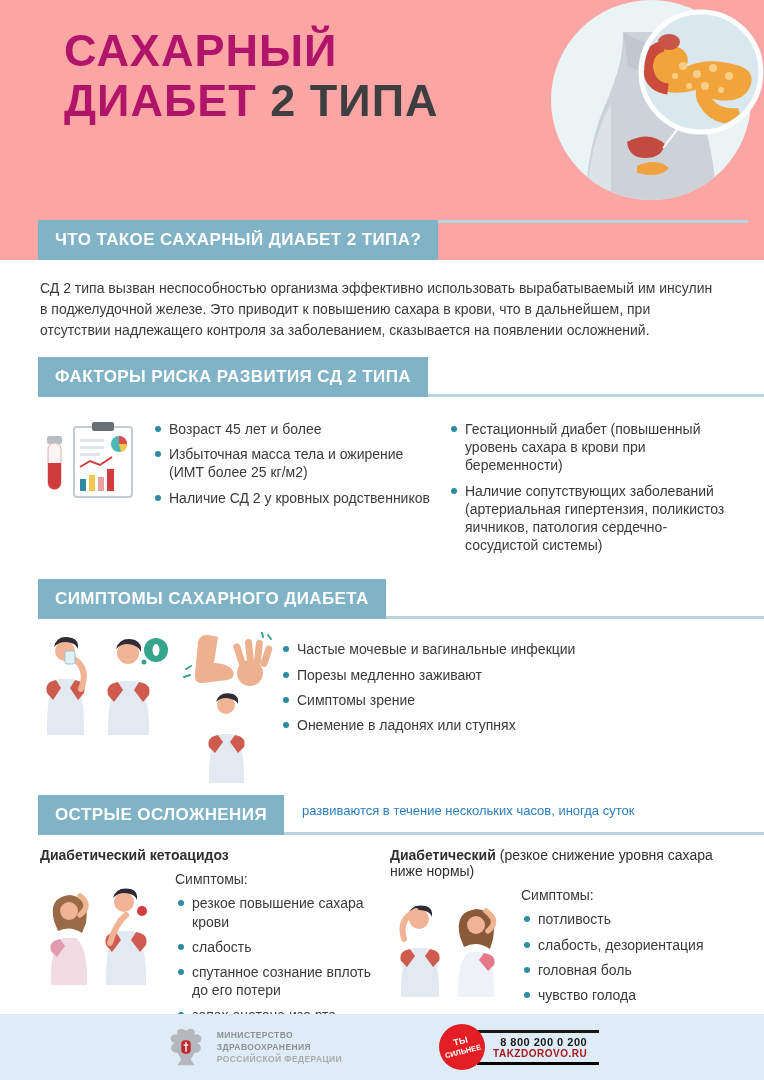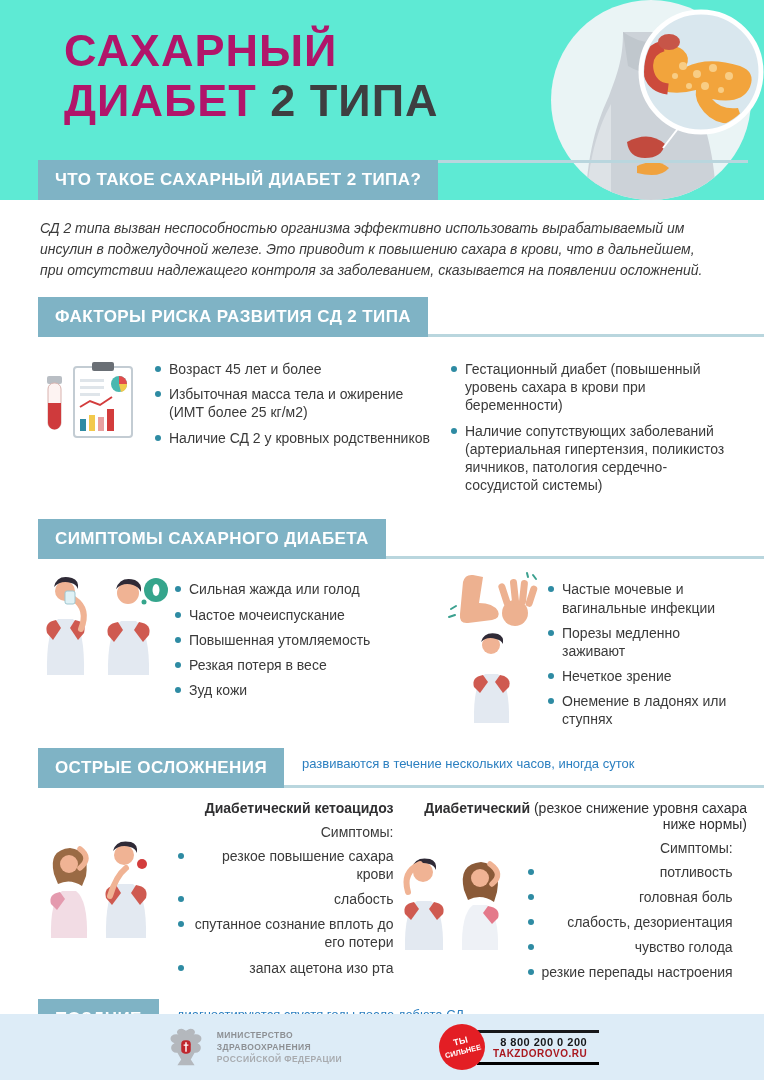--- a/index.html
+++ b/index.html
@@ -1,54 +1,54 @@
 <!DOCTYPE html>
 <html><head>
 <meta charset="utf-8">
 <style>
   * { box-sizing: border-box; margin: 0; padding: 0; }
   html,body { background:#fff; }
   body { font-family:"Liberation Sans", sans-serif; }
   .page { position:relative; width:764px; height:1080px; background:#fff; overflow:hidden; }
 
   
-  .hero { position:relative; height:200px; background:#5eead4; }
+  .hero { position:relative; height:260px; background:#fca5a5; }
   .hero-title { position:absolute; left:64px; top:26px; font-size:45px; font-weight:bold; line-height:1.1; letter-spacing:1px; }
   .magenta { color:#b1156a; }
   .darktxt { color:#3e3e40; }
   .hero-art { position:absolute; right:-4px; top:-4px; }
 
   
   .band-row { display:flex; margin-left:38px; }
   .band { background:#7fb3c5; color:#fff; font-weight:bold; font-size:17px; letter-spacing:.4px; padding:10px 17px; white-space:nowrap; }
   .rest { flex:1; align-self:stretch; display:flex; align-items:center; border-bottom:3px solid #b9d6de; padding-left:18px; }
   .rest-top { flex:1; align-self:stretch; border-top:3px solid #b9d6de; }
   .band-note { font-size:13px; color:#2b7fc0; padding-bottom:6px; }
   .hero-band { position:absolute; left:38px; right:16px; bottom:0; display:flex; }
 
   
-  .para { padding:18px 46px 0 40px; font-size:14px; line-height:1.5; color:#3a3a3a;font-style:italic; }
+  .para { padding:18px 46px 0 40px; font-size:14px; line-height:1.5; color:#3a3a3a; }
   .bullets { list-style:none; }
   .bullets li { position:relative; padding-left:17px; margin:7px 0; font-size:14px; line-height:1.3; color:#3a3a3a; }
   .bullets li::before { content:""; position:absolute; left:3px; top:6px; width:6px; height:6px; border-radius:50%; background:#2e8ba3; }
 
   
   .risk-grid { display:flex; gap:8px; padding:16px 28px 10px 40px; }
   .risk-icon { width:104px; flex:0 0 104px; padding-top:4px; }
   .risk-col { flex:1; }
 
   
   .symp-grid { display:flex; padding:12px 24px 6px 34px; align-items:flex-start; }
   .fig-group { display:flex; align-items:flex-end; }
   .symp-list-1 { width:265px; padding-top:2px; }
   .symp-mid { width:108px; flex:0 0 108px; display:flex; flex-direction:column; align-items:center; }
   .symp-list-2 { flex:1; padding-top:2px; }
 
   
-  .acute-grid { display:flex; padding:12px 17px 0 40px;text-align:right; }
+  .acute-grid { display:flex; padding:12px 24px 0 40px; }
   .acute-col { flex:1; }
   .acute-title { font-size:14px; color:#2f2f31; margin-bottom:6px; }
   .acute-title b { font-weight:bold; }
   .acute-body { display:flex; align-items:flex-start; }
   .acute-figs { display:flex; align-items:flex-end; padding-top:16px; }
   .symp-label { font-size:14px; color:#3a3a3a; margin:2px 0 4px 17px; }
 
   
   .late-paras { padding:14px 40px 0 40px; font-size:13.5px; line-height:1.5; color:#2f2f31; }
 
@@ -177,27 +177,20 @@
         <ellipse cx="58" cy="15" rx="3.5" ry="6" fill="#fff"></ellipse>
         <circle cx="46" cy="27" r="2.5" fill="#35a58c"></circle>
         <circle cx="30" cy="18" r="11" fill="#f0b394"></circle>
         <path d="M18,14 q4,-13 19,-9 q7,3 6,12 q-2,-5 -8,-7 q-10,-3 -17,4 z" fill="#2f2a36"></path>
         <path d="M10,100 Q9,56 23,46 L38,46 Q52,56 51,100 Z" fill="#e3e9f1"></path>
         <path d="M10,60 q-3,-11 10,-13 l5,8 -9,12 z" fill="#cf5a50"></path>
         <path d="M51,60 q3,-11 -10,-13 l-5,8 9,12 z" fill="#cf5a50"></path>
       </svg>
     </div>
 
-    <ul class="bullets symp-list-1">
-      <li>Сильная жажда или голод</li>
-      <li>Частое мочеиспускание</li>
-      <li>Повышенная утомляемость</li>
-      <li>Резкая потеря в весе</li>
-      <li>Зуд кожи</li>
-    </ul>
 
     <div class="symp-mid">
       <svg width="96" height="60" viewBox="0 0 96 60">
         <path d="M30,4 L40,6 L36,32 q14,0 19,8 q3,7 -6,9 L25,52 q-9,1 -8,-9 l3,-32 q2,-8 10,-7 z" fill="#edb190"></path>
         <g fill="#edb190">
           <ellipse cx="72" cy="42" rx="13" ry="13"></ellipse>
           <rect x="58" y="12" width="7" height="24" rx="3.5" transform="rotate(-18 61 24)"></rect>
           <rect x="68" y="8" width="7" height="26" rx="3.5" transform="rotate(-6 71 21)"></rect>
           <rect x="77" y="9" width="7" height="25" rx="3.5" transform="rotate(6 80 21)"></rect>
           <rect x="85" y="14" width="7" height="22" rx="3.5" transform="rotate(18 88 25)"></rect>
@@ -214,21 +207,21 @@
         <path d="M20,11 q3,-11 17,-8 q6,2 5,10 q-2,-4 -7,-5 q-9,-3 -15,3 z" fill="#2f2a36"></path>
         <path d="M13,92 Q12,52 24,43 L37,43 Q49,52 48,92 Z" fill="#e3e9f1"></path>
         <path d="M13,56 q-3,-10 9,-12 l5,7 -8,11 z" fill="#cf5a50"></path>
         <path d="M48,56 q3,-10 -9,-12 l-5,7 8,11 z" fill="#cf5a50"></path>
       </svg>
     </div>
 
     <ul class="bullets symp-list-2">
       <li>Частые мочевые и вагинальные инфекции</li>
       <li>Порезы медленно заживают</li>
-      <li>Нечеткое зрение</li>
+      <li>Симптомы зрение</li>
       <li>Онемение в ладонях или ступнях</li>
     </ul>
   </div>
 
   <div class="band-row" style="margin-top:6px;">
     <div class="band">ОСТРЫЕ ОСЛОЖНЕНИЯ</div>
     <div class="rest">
       <span class="band-note">развиваются в течение нескольких часов, иногда суток</span>
     </div>
   </div>
@@ -289,22 +282,22 @@
             <circle cx="28" cy="20" r="9" fill="#f0b394"></circle>
             <path d="M40,26 Q52,16 38,6" stroke="#f0b394" stroke-width="5.5" fill="none" stroke-linecap="round"></path>
             <path d="M10,92 Q9,56 21,47 L35,47 Q47,56 46,92 Z" fill="#eef1f6"></path>
             <path d="M46,60 q3,-10 -10,-12 l-5,7 9,11 z" fill="#e4798a"></path>
           </svg>
         </div>
         <div>
           <div class="symp-label">Симптомы:</div>
           <ul class="bullets" style="margin-left:17px;max-width:225px;">
             <li>потливость</li>
+            <li>слабость, дезориентация</li>
             <li>головная боль</li>
-            <li>слабость, дезориентация</li>
             <li>чувство голода</li>
             <li>резкие перепады настроения</li>
           </ul>
         </div>
       </div>
     </div>
   </div>
 
   <div class="band-row" style="margin-top:10px;">
     <div class="band">ПОЗДНИЕ</div>

